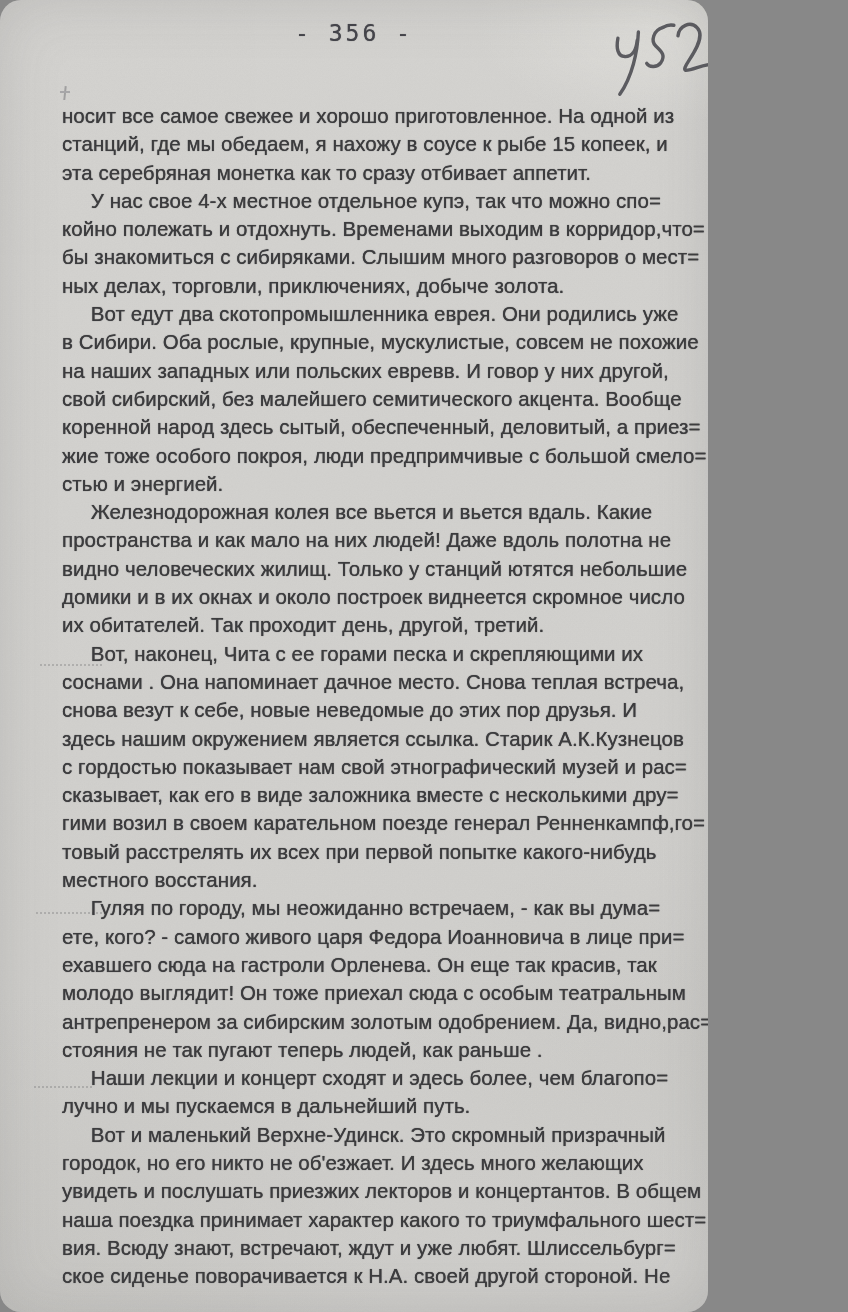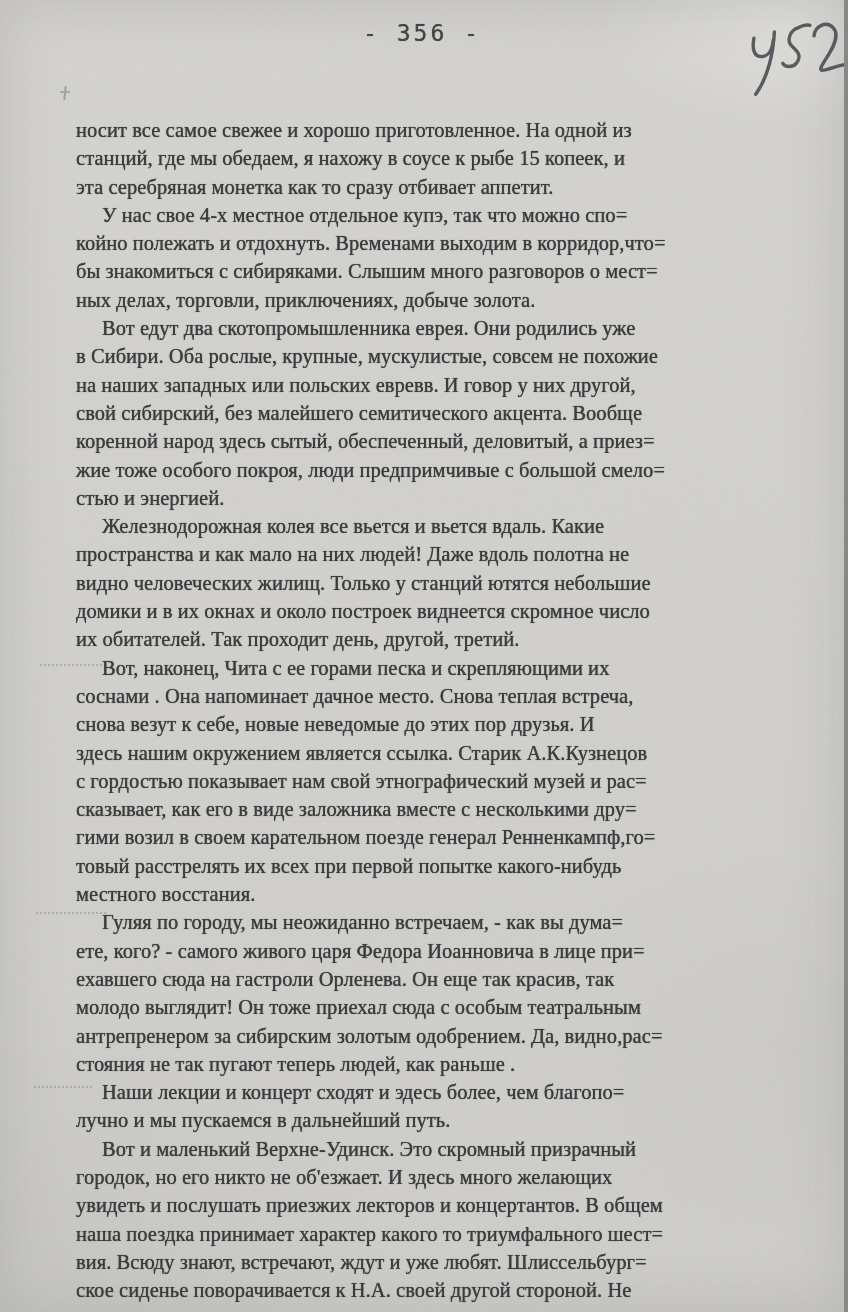--- a/index.html
+++ b/index.html
@@ -2,31 +2,32 @@
 <html><head>
 <meta charset="utf-8">
 <style>
   html, body {
     margin: 0;
     padding: 0;
     background: #888;
   }
   .page {
     position: relative;
-    width: 844px;
+    width: 708px;
     height: 1312px;
     overflow: hidden;
     background:
       radial-gradient(260px 140px at 93% 2%, #e0dfdb 0%, rgba(224,223,219,0) 70%),
       radial-gradient(500px 380px at 6% 96%, rgba(186,185,181,0.30), rgba(186,185,181,0) 70%),
       radial-gradient(420px 300px at 96% 80%, rgba(193,192,188,0.25), rgba(193,192,188,0) 70%),
       linear-gradient(176deg, #d5d4d1 0%, #d2d1ce 55%, #cfcecb 100%);
     box-shadow: inset 0 0 60px rgba(90,90,88,0.18);
     font-family: "DejaVu Sans Mono", "Liberation Mono", monospace;
     color: #3a3a3c;
+    border-radius: 21px;
   }
   .grain {
     position: absolute;
     inset: 0;
     width: 100%;
     height: 100%;
     opacity: 0.07;
     pointer-events: none;
   }
   .page-header {
@@ -50,22 +51,22 @@
   }
   .handwritten-value {
     position: absolute;
     opacity: 0;
     pointer-events: none;
   }
   .body-text {
     position: absolute;
     left: 62px;
     top: 102px;
-    margin: 14px;
-    font-family: Liberation Serif, serif;
+    margin: 0;
+    font-family: Liberation Sans, sans-serif;
     font-size: 20.4px;
     line-height: 28.3px;
     letter-spacing: 0.1px;
     color: #3c3c3e;
     text-shadow: 0 0 0.9px rgba(48,48,50,0.85), 0.3px 0.3px 0 rgba(60,60,62,0.35);
     white-space: pre;
   }
   .pencil-cross {
     position: absolute;
     left: 60px;

